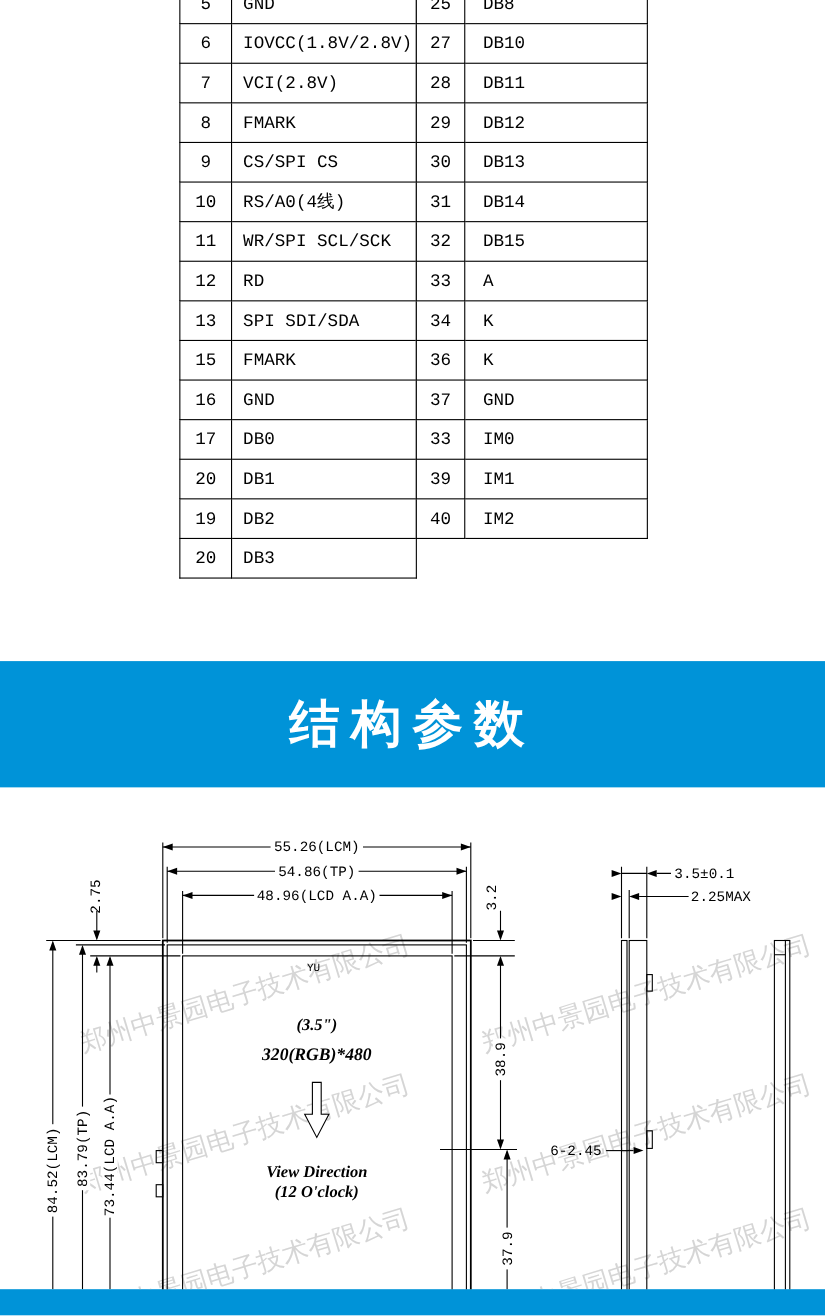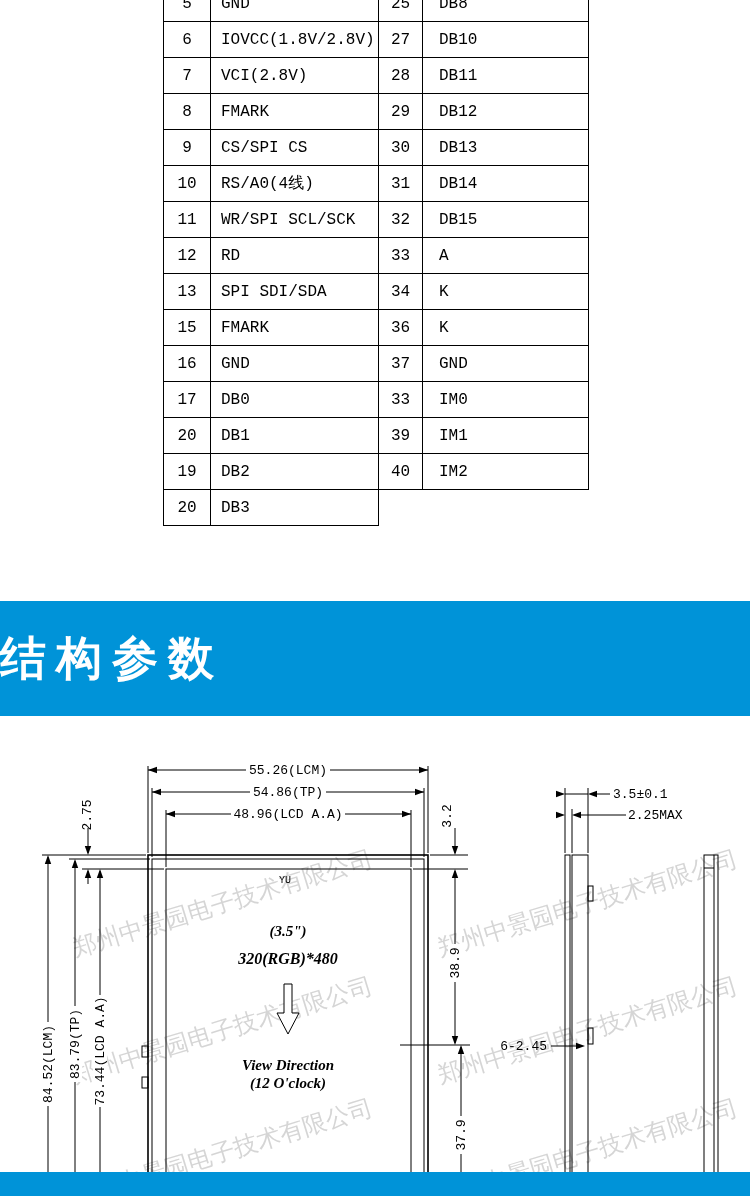--- a/index.html
+++ b/index.html
@@ -17,21 +17,21 @@
   }
   .pin-table-left  { left:163px; }
   .pin-table-right { left:378px; }
   .pin-table-left  .pin-no   { width:47px;  text-align:center; }
   .pin-table-left  .pin-name { width:168px; padding-left:10px; }
   .pin-table-right .pin-no   { width:44px;  text-align:center; }
   .pin-table-right .pin-name { width:166px; padding-left:16px; }
   
   .banner {
     margin-top:39px; height:115px;
-    display:flex; align-items:center; 
+    display:flex; align-items:center; justify-content:center;
   }
   .banner-title {
     color:#fff; font-size:46px; font-weight:bold; letter-spacing:10px;
     font-family:"DejaVu Sans", sans-serif;
   }
   
   .drawing-section { height:456px; background:#fff; }
   .drawing-section svg { display:block; }
   .ln  { stroke:#000; stroke-width:1; fill:none; }
   .ln2 { stroke:#000; stroke-width:1.6; fill:none; }

